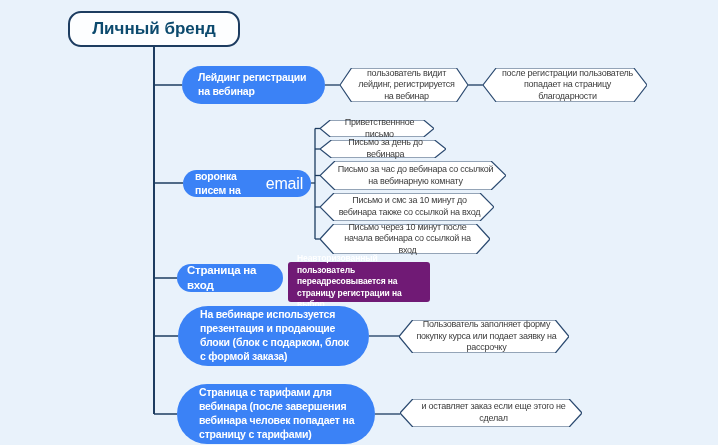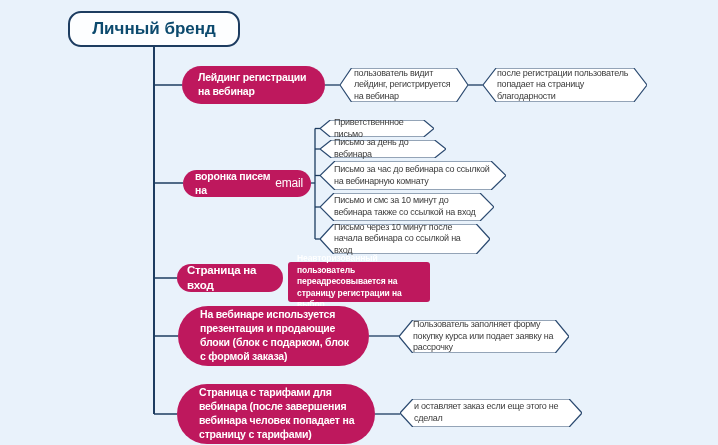--- a/index.html
+++ b/index.html
@@ -10,34 +10,34 @@
   }
   .lines{position:absolute; left:0; top:0; width:718px; height:445px; pointer-events:none;}
   .lines path{fill:none; stroke:#1d3c60;}
   .root{
     position:absolute; left:68px; top:11px; width:172px; height:36px;
     background:#fdfeff; border:2px solid #1d3c60; border-radius:13px;
     display:flex; align-items:center; justify-content:center;
     font-weight:bold; font-size:17px; color:#0c4a6e; box-sizing:border-box;
   }
   .pill{
-    position:absolute; background:#be185d; color:#fff;
+    position:absolute; background:#3b82f6; color:#fff;
     display:flex; flex-direction:column; justify-content:center;
     font-weight:bold; font-size:10.5px; line-height:1.32; letter-spacing:-0.2px;
     box-sizing:border-box; padding:3px 8px 3px 16px;
   }
   .pill .lbl{position:relative;}
   .brect{
-    position:absolute; background:#be185d; color:#fff; border-radius:3px;
+    position:absolute; background:#701a75; color:#fff; border-radius:3px;
     display:flex; align-items:center;
     font-weight:bold; font-size:8.5px; line-height:1.35; letter-spacing:-0.1px;
     box-sizing:border-box; padding:4px 7px 4px 9px;
   }
   .hex{
-    position:absolute; display:flex; align-items:center; box-sizing:border-box;
+    position:absolute; display:flex; align-items:center; box-sizing:border-box;text-align:center;
   }
   .hex svg{position:absolute; left:0; top:0; width:100%; height:100%;}
   .hex polygon{fill:#ffffff; stroke:#2b4a70; stroke-width:1.2; vector-effect:non-scaling-stroke;}
   .hex .lbl{
     position:relative; font-size:9px; color:#3c3c3c; line-height:1.28;
     letter-spacing:-0.25px; padding:1px 9px 1px 14px;
   }
 </style>
 </head>
 <body>
@@ -84,21 +84,21 @@
   </div>
   <div class="hex" style="left:483px; top:68px; width:164px; height:34px;">
     <svg viewBox="0 0 100 100" preserveAspectRatio="none">
       <polygon points="0,50 8,0 92,0 100,50 92,100 8,100"></polygon>
     </svg>
     <span class="lbl">после регистрации пользователь попадает на страницу благодарности</span>
   </div>
 
   <div class="pill" style="left:183px; top:170px; width:128px; height:27px; border-radius:14px; flex-direction:row; gap:2px; align-items:center; padding-left:12px;">
     <span class="lbl">воронка писем на</span>
-    <span class="lbl" style="font-weight:normal; font-size:12px;">email</span>
+    <span class="lbl" style="font-weight:normal; font-size:16px;">email</span>
   </div>
   <div class="hex" style="left:320px; top:140px; width:126px; height:18px;">
     <svg viewBox="0 0 100 100" preserveAspectRatio="none">
       <polygon points="0,50 9,0 91,0 100,50 91,100 9,100"></polygon>
     </svg>
     <span class="lbl">Письмо за день до вебинара</span>
   </div>
   <div class="hex" style="left:320px; top:120px; width:114px; height:17px;">
     <svg viewBox="0 0 100 100" preserveAspectRatio="none">
       <polygon points="0,50 9,0 91,0 100,50 91,100 9,100"></polygon>

